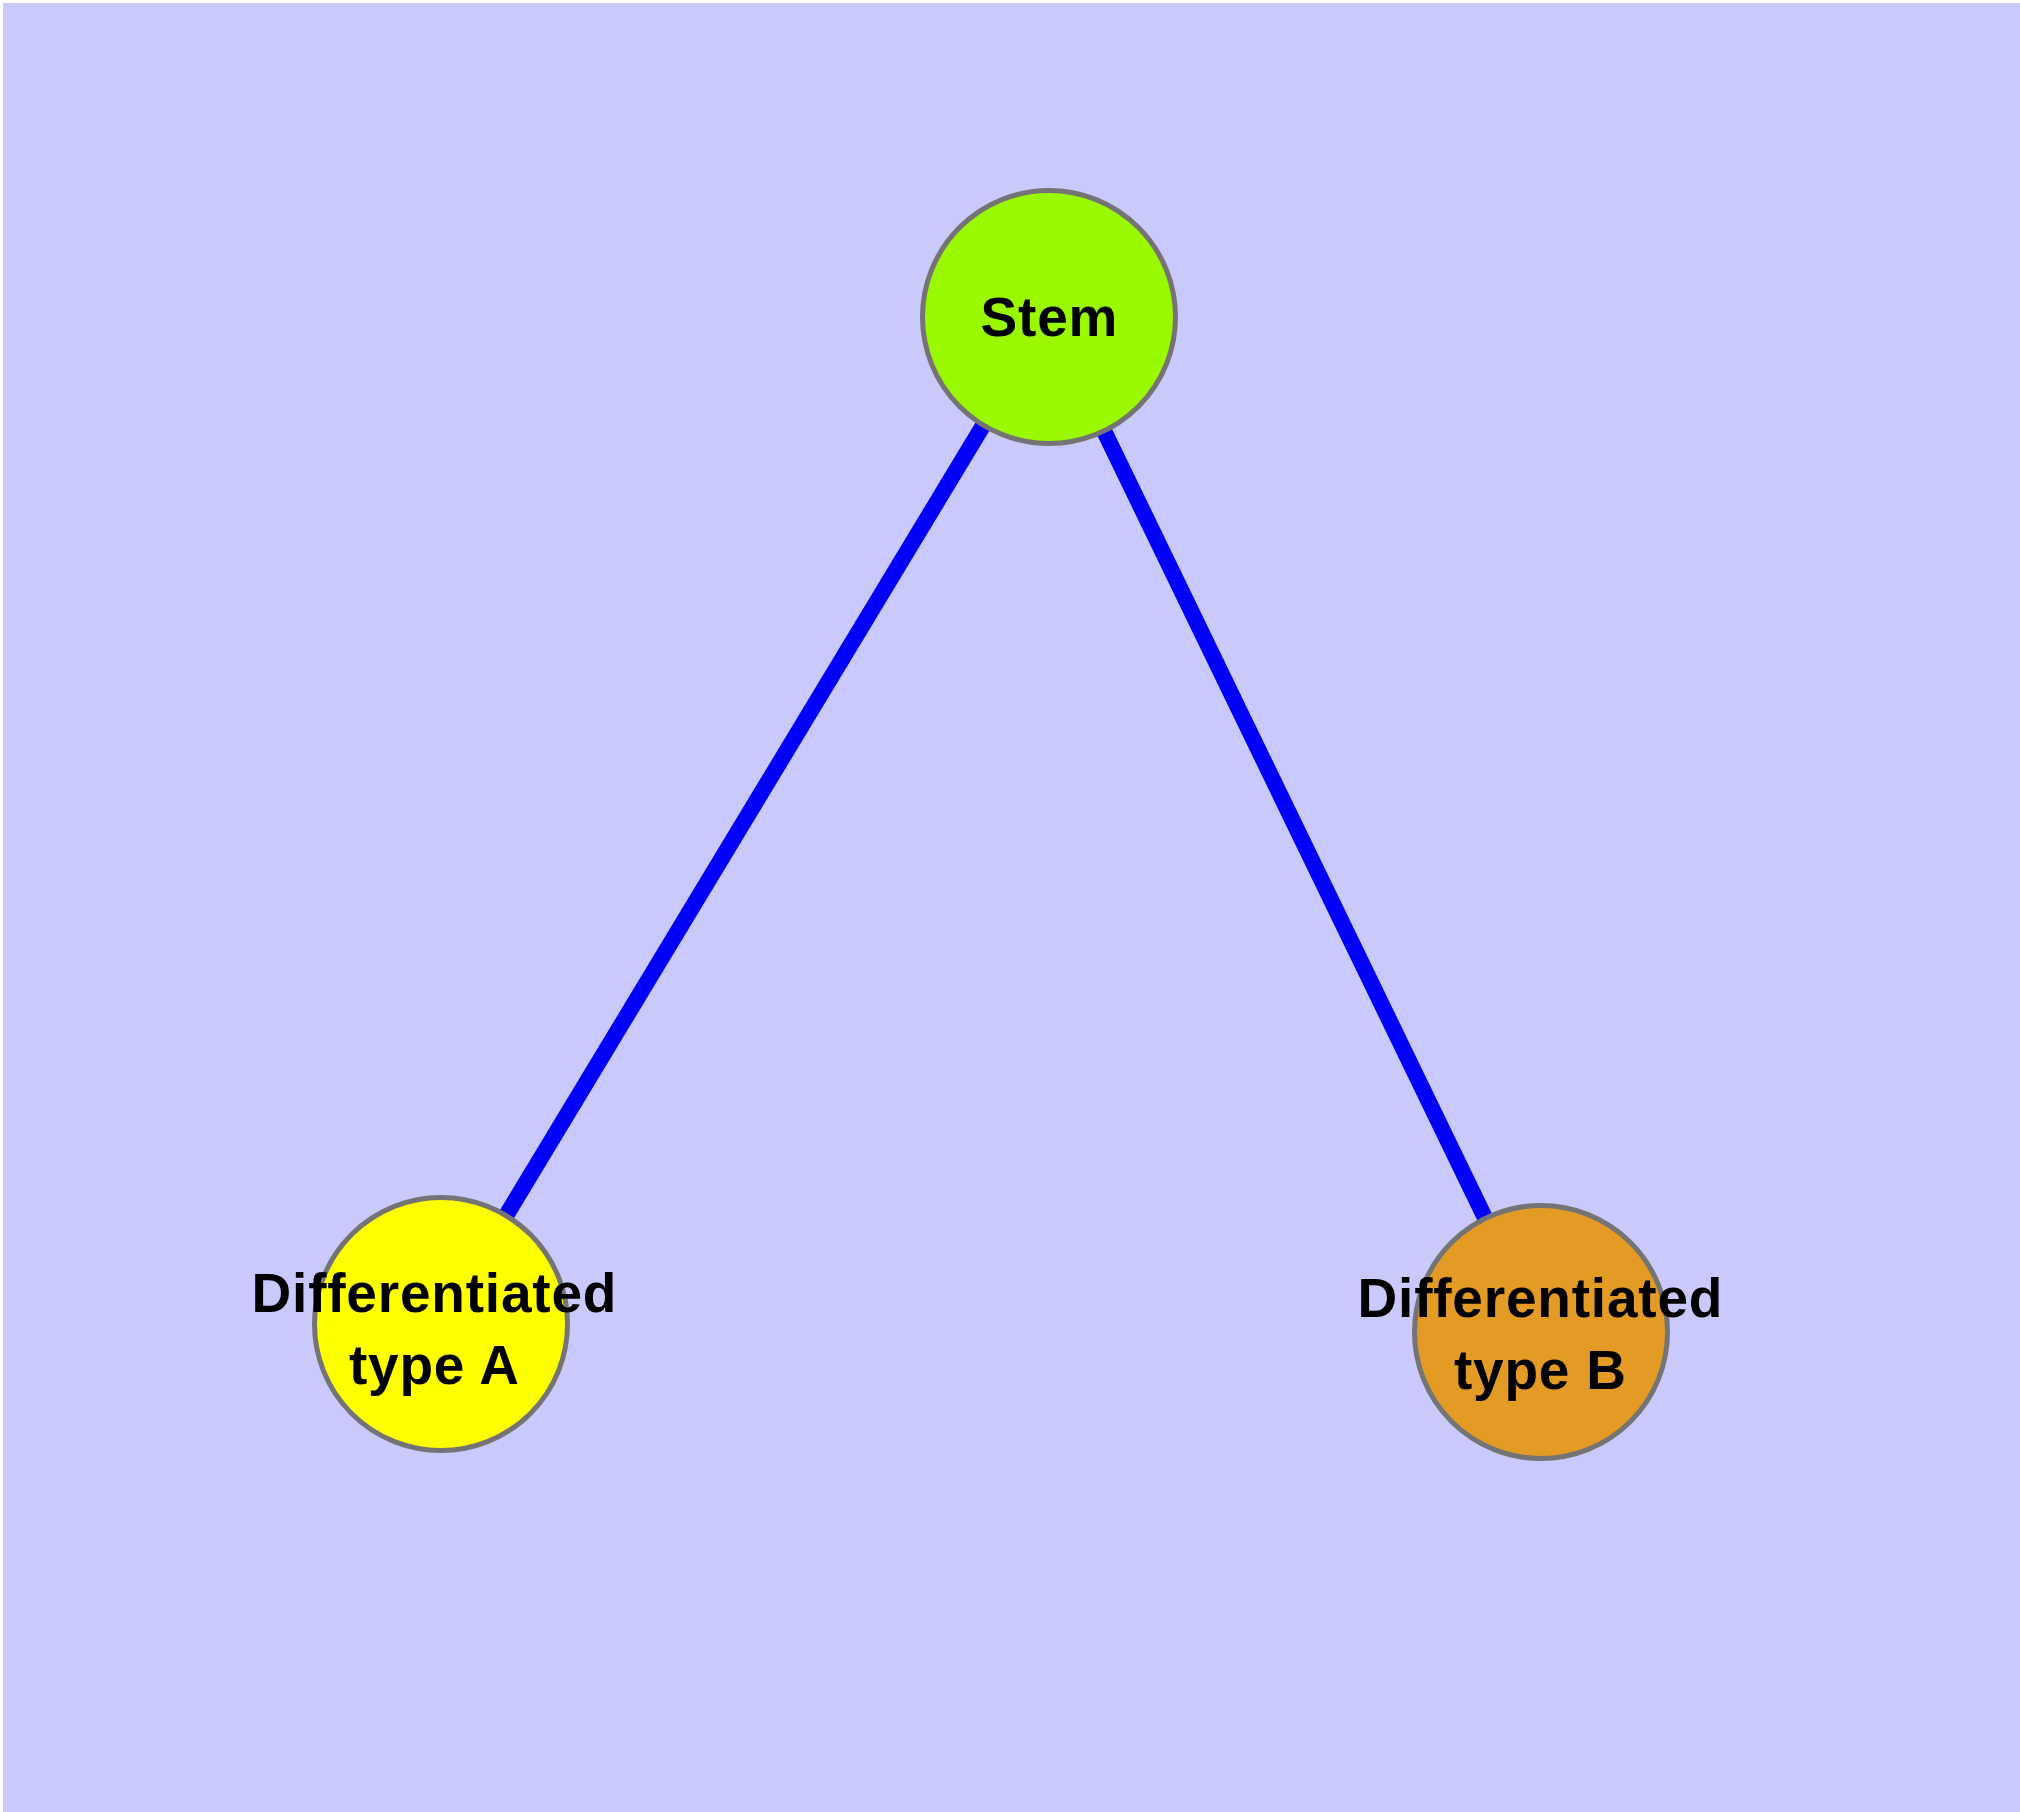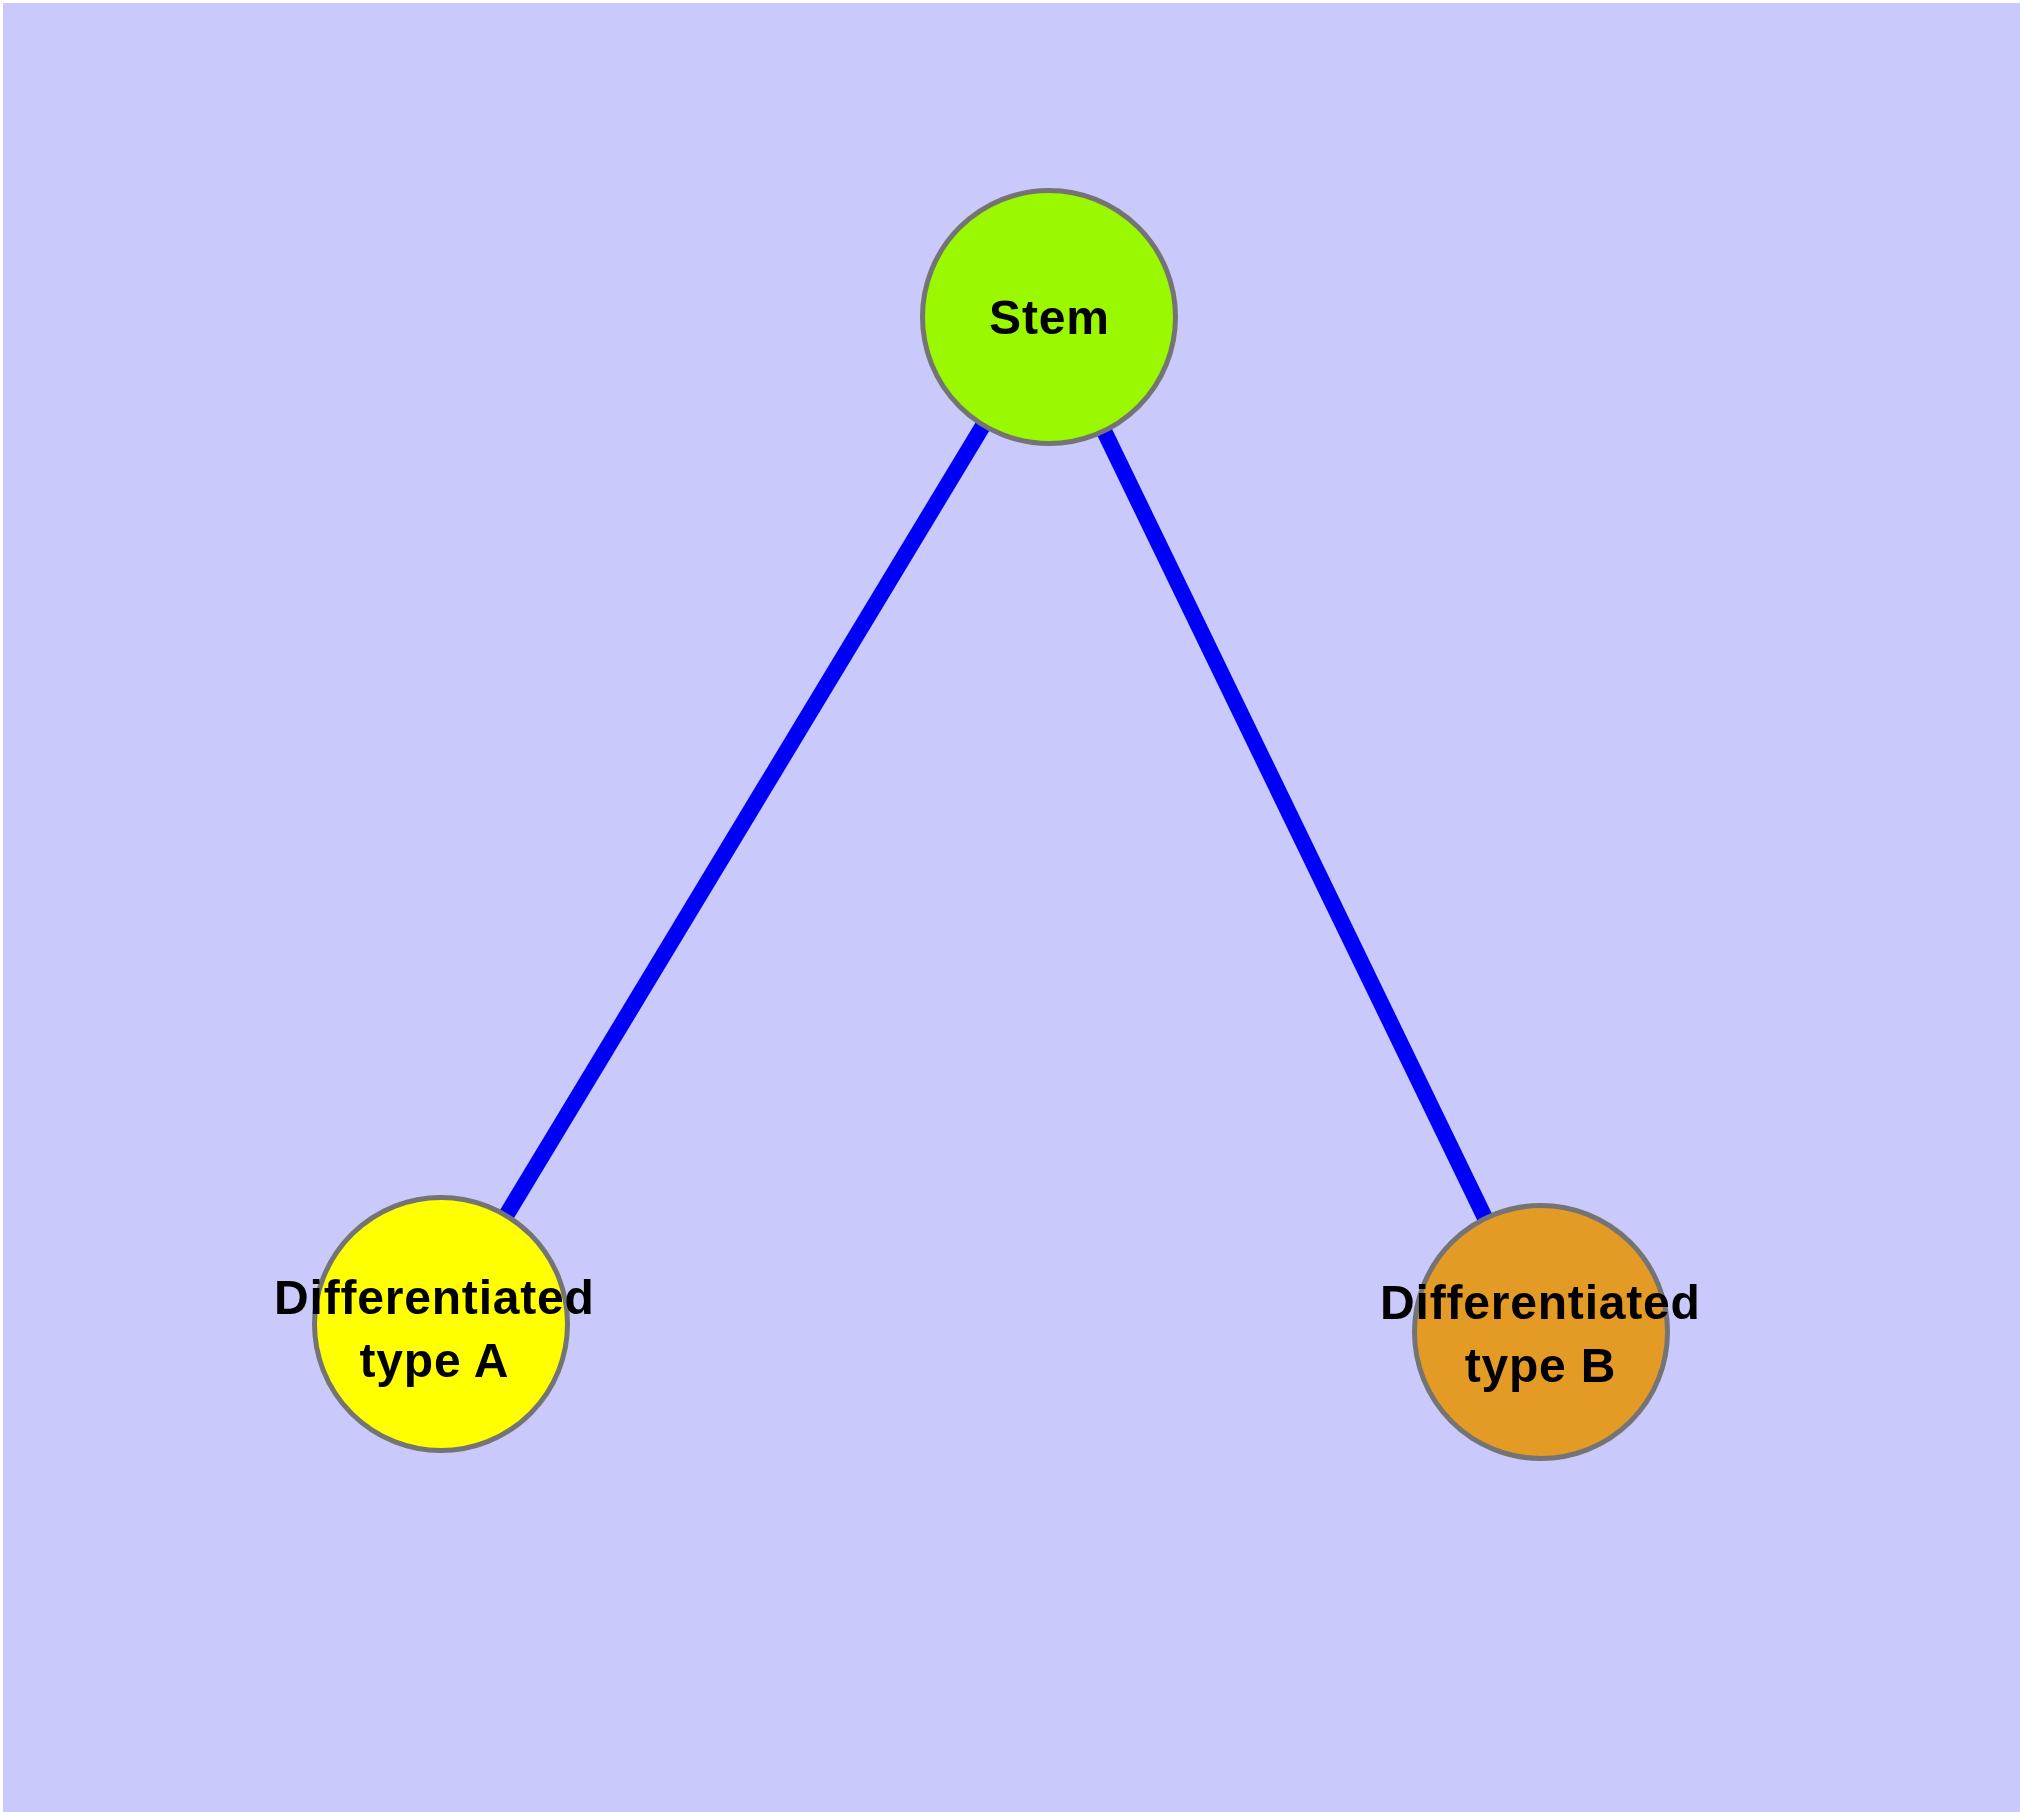--- a/index.html
+++ b/index.html
@@ -36,21 +36,21 @@
     box-sizing: border-box;
     border: 5.1px solid #747474;
     border-radius: 50%;
   }
   .node-stem   { left: 917px; top: 185px;  }
   .node-a      { left: 309px;  top: 1192px; }
   .node-b      { left: 1409px; top: 1200px; }
   .node-label {
     position: absolute;
     transform: translate(-50%, -50%);
-    font-size: 48px;
+    font-size: 55px;
     font-weight: bold;
     line-height: 1.3;
     text-align: center;
     white-space: pre-line;
     letter-spacing: 0.8px;
   }
   .label-stem { left: 1046px; top: 315px;  }
   .label-a    { left: 431px;  top: 1326px; }
   .label-b    { left: 1537px; top: 1331px; }
 </style>

